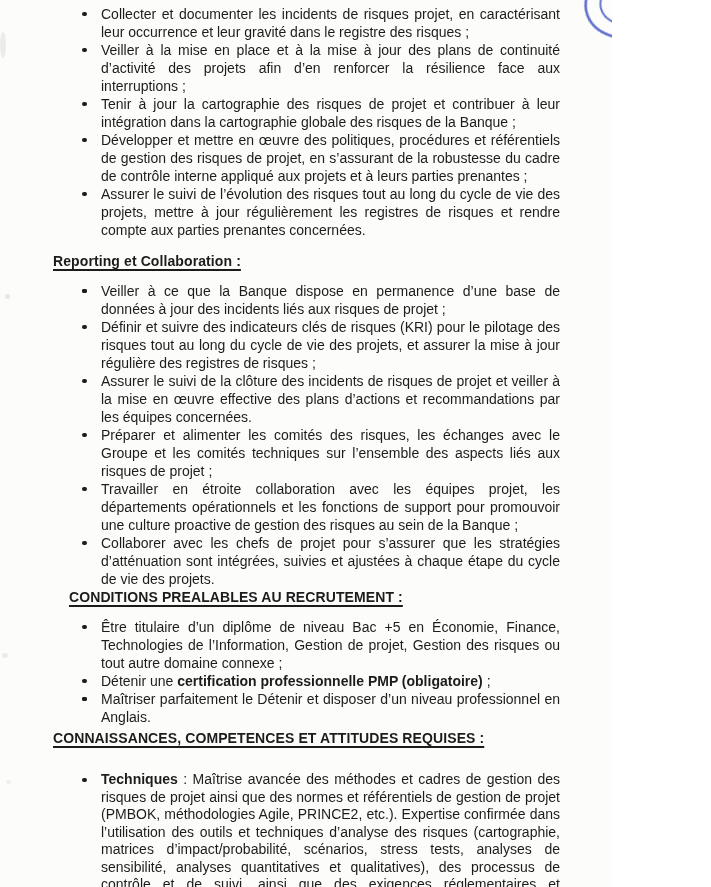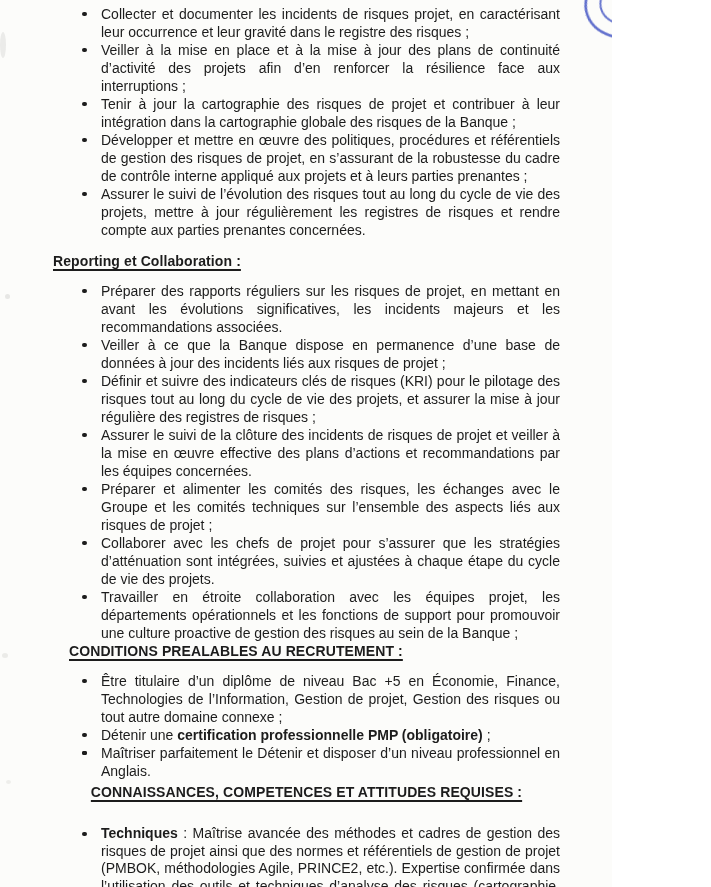--- a/index.html
+++ b/index.html
@@ -43,21 +43,21 @@
     font-weight: bold;
     letter-spacing: 0.1px;
     text-decoration: underline;
     text-decoration-thickness: 1.6px;
     text-underline-offset: 3px;
   }
   .b { font-weight: bold; }
   
   .section-1 h3 { margin: 14px 0 13px 0; }
   .section-2 h3 { margin: 1px 0 13px 16px; }
-  .section-3 h3 { margin: 4px 0 25px 0; text-align: center; }
+  .section-3 h3 { margin: 4px 0 25px 0; }
   .section-3 li { line-height: 17.5px; }
   
   .stamp {
     position: absolute;
     left: 0; top: 0;
     overflow: visible;
     mix-blend-mode: multiply;
     opacity: 0.92;
     pointer-events: none;
   }
@@ -88,27 +88,27 @@
           <li><span class="dot"></span><span><span>Veiller à la mise en place et à la mise à jour des plans de continuité d’activité des projets afin d’en renforcer la résilience face aux interruptions ;</span></span></li>
           <li><span class="dot"></span><span><span>Tenir à jour la cartographie des risques de projet et contribuer à leur intégration dans la cartographie globale des risques de la Banque ;</span></span></li>
           <li><span class="dot"></span><span><span>Développer et mettre en œuvre des politiques, procédures et référentiels de gestion des risques de projet, en s’assurant de la robustesse du cadre de contrôle interne appliqué aux projets et à leurs parties prenantes ;</span></span></li>
           <li><span class="dot"></span><span><span>Assurer le suivi de l’évolution des risques tout au long du cycle de vie des projets, mettre à jour régulièrement les registres de risques et rendre compte aux parties prenantes concernées.</span></span></li>
         </ul>
     </section>
 
     <section class="section-1">
       <h3>Reporting et Collaboration :</h3>
       <ul>
-          <li><span class="dot"></span><span><span>Préparer des rapports réguliers sur les risques de projet, en mettant en avant les évolutions significatives, les incidents majeurs et les recommandations associées.</span></span></li>
+          <li><span class="dot"></span></li>
           <li><span class="dot"></span><span><span>Veiller à ce que la Banque dispose en permanence d’une base de données à jour des incidents liés aux risques de projet ;</span></span></li>
           <li><span class="dot"></span><span><span>Définir et suivre des indicateurs clés de risques (KRI) pour le pilotage des risques tout au long du cycle de vie des projets, et assurer la mise à jour régulière des registres de risques ;</span></span></li>
           <li><span class="dot"></span><span><span>Assurer le suivi de la clôture des incidents de risques de projet et veiller à la mise en œuvre effective des plans d’actions et recommandations par les équipes concernées.</span></span></li>
           <li><span class="dot"></span><span><span>Préparer et alimenter les comités des risques, les échanges avec le Groupe et les comités techniques sur l’ensemble des aspects liés aux risques de projet ;</span></span></li>
+          <li><span class="dot"></span><span><span>Travailler en étroite collaboration avec les équipes projet, les départements opérationnels et les fonctions de support pour promouvoir une culture proactive de gestion des risques au sein de la Banque ;</span></span></li>
           <li><span class="dot"></span><span><span>Collaborer avec les chefs de projet pour s’assurer que les stratégies d’atténuation sont intégrées, suivies et ajustées à chaque étape du cycle de vie des projets.</span></span></li>
-          <li><span class="dot"></span><span><span>Travailler en étroite collaboration avec les équipes projet, les départements opérationnels et les fonctions de support pour promouvoir une culture proactive de gestion des risques au sein de la Banque ;</span></span></li>
         </ul>
     </section>
 
     <section class="section-2">
       <h3>CONDITIONS PREALABLES AU RECRUTEMENT :</h3>
       <ul>
           <li><span class="dot"></span><span><span>Être titulaire d’un diplôme de niveau Bac +5 en Économie, Finance, Technologies de l’Information, Gestion de projet, Gestion des risques ou tout autre domaine connexe ;</span></span></li>
           <li><span class="dot"></span><span><span>Détenir une </span><span class="b">certification professionnelle PMP (obligatoire)</span><span> ;</span></span></li>
           <li><span class="dot"></span></li>
           <li><span class="dot"></span><span><span>Maîtriser parfaitement le Détenir et disposer d’un niveau professionnel en Anglais.</span></span></li>

